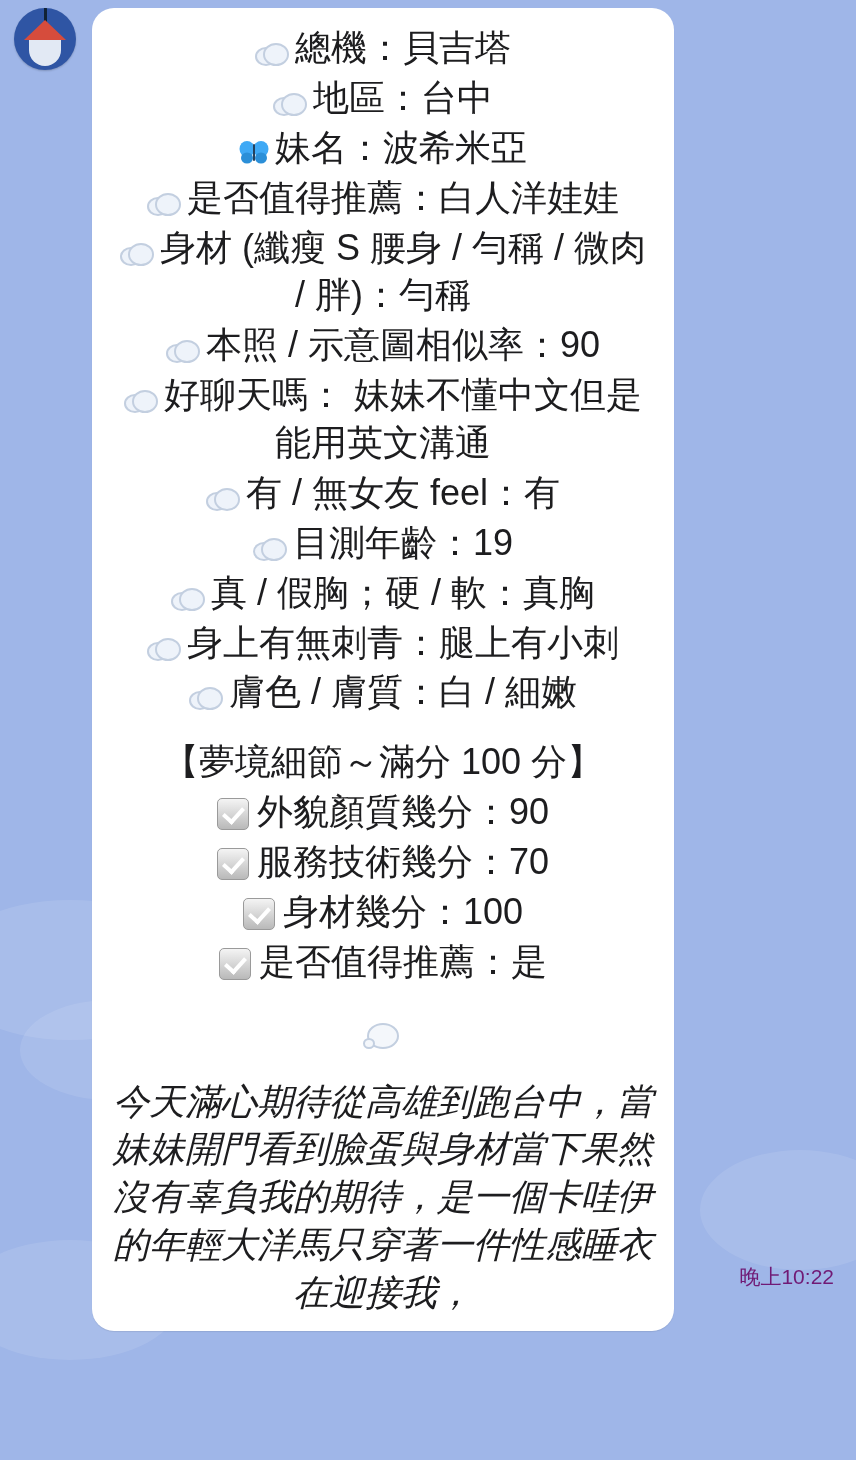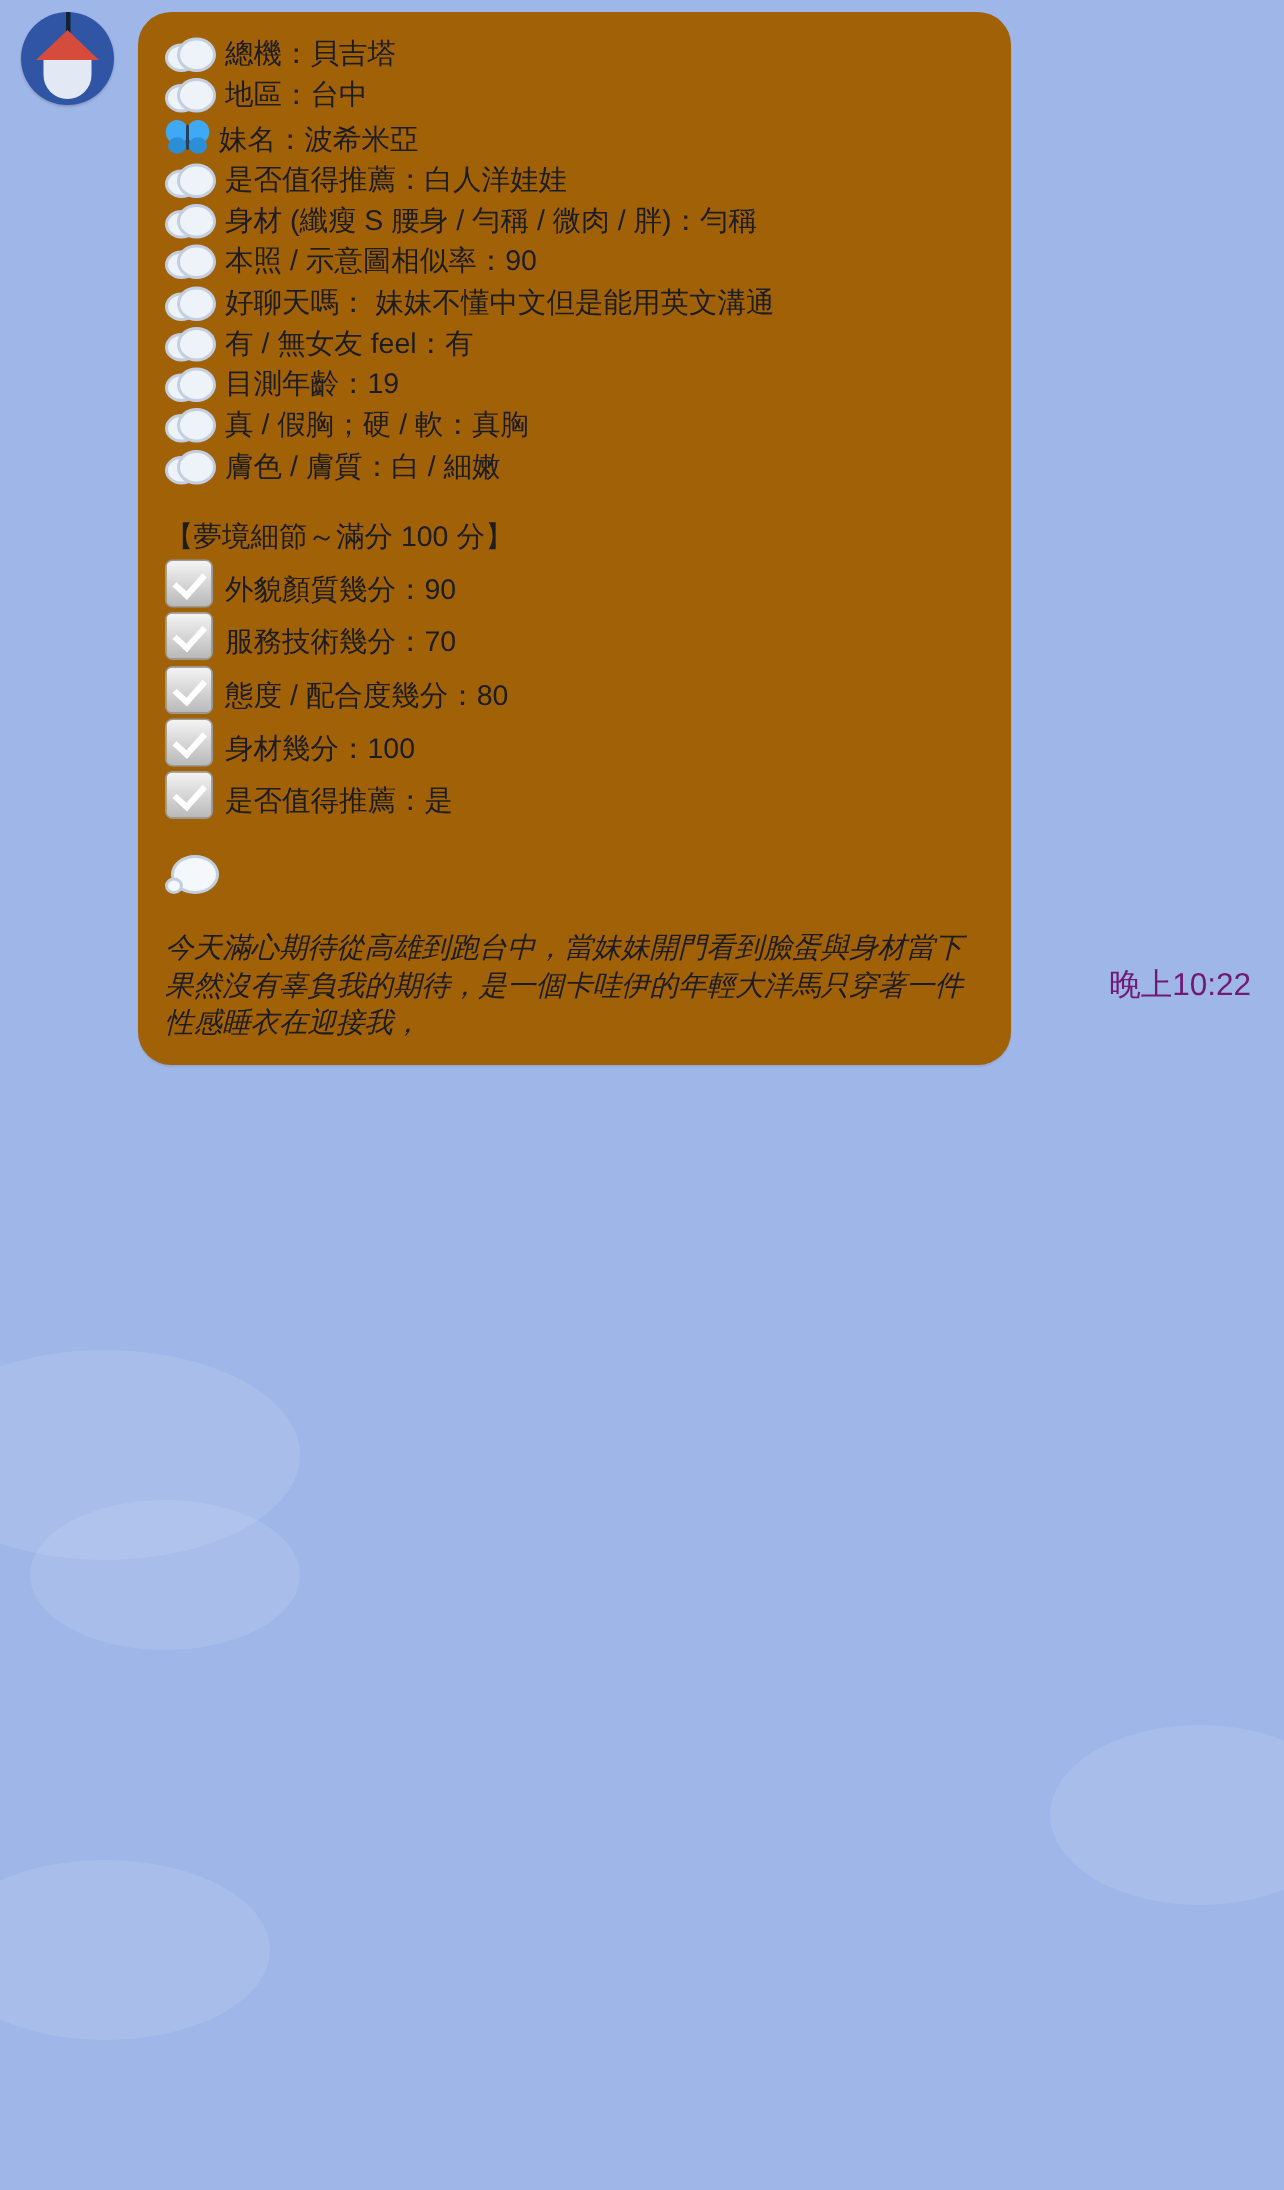--- a/index.html
+++ b/index.html
@@ -72,29 +72,30 @@
     width: 32px;
     height: 26px;
     border-radius: 0 0 18px 18px;
     background: #f2f6fb;
     opacity: 0.92;
   }
 
   .bubble {
     margin-left: 92px;
     margin-right: 10px;
-    background: #a16207;
+    background: #ffffff;
     border-radius: 22px;
     padding: 16px 18px 14px 18px;
     width: 546px;
     box-sizing: content-box;
     box-shadow: 0 1px 1px rgba(0,0,0,0.08);
     color: #1d1d1f;
-    font-size: 19px;
+    font-size: 36px;
     line-height: 1.33;
+    text-align: center;
   }
 
   .line {
     display: block;
     margin: 0 0 2px 0;
     white-space: pre-wrap;
     word-break: break-word;
   }
   
   .cloud-ico {
@@ -219,30 +220,30 @@
               <ellipse cx="22" cy="18" rx="6" ry="5.5" fill="#2b8fd8"></ellipse>
               <rect x="14" y="4" width="2" height="17" rx="1" fill="#24425f"></rect>
             </svg></span><span>妹名：波希米亞</span></span>
       <span class="line"><span class="cloud-ico"></span><span>是否值得推薦：白人洋娃娃</span></span>
       <span class="line"><span class="cloud-ico"></span><span>身材 (纖瘦 S 腰身 / 勻稱 / 微肉 / 胖)：勻稱</span></span>
       <span class="line"><span class="cloud-ico"></span><span>本照 / 示意圖相似率：90</span></span>
       <span class="line"><span class="cloud-ico"></span><span>好聊天嗎： 妹妹不懂中文但是能用英文溝通</span></span>
       <span class="line"><span class="cloud-ico"></span><span>有 / 無女友 feel：有</span></span>
       <span class="line"><span class="cloud-ico"></span><span>目測年齡：19</span></span>
       <span class="line"><span class="cloud-ico"></span><span>真 / 假胸；硬 / 軟：真胸</span></span>
+      <span class="line"><span class="cloud-ico"></span><span>身上有無刺青：腿上有小刺</span></span>
       <span class="line"><span class="cloud-ico"></span><span>膚色 / 膚質：白 / 細嫩</span></span>
     </div>
 
     <div class="spacer"></div>
 
     <div>
       <span class="line">【夢境細節～滿分 100 分】</span>
       <span class="line"><span class="check-ico"></span><span>外貌顏質幾分：90</span></span>
       <span class="line"><span class="check-ico"></span><span>服務技術幾分：70</span></span>
-      <span class="line"><span class="check-ico"></span><span>態度 / 配合度幾分：80</span></span>
       <span class="line"><span class="check-ico"></span><span>身材幾分：100</span></span>
       <span class="line"><span class="check-ico"></span><span>是否值得推薦：是</span></span>
     </div>
 
     <div class="spacer"></div>
 
     <span class="line"><span class="thought-ico"></span></span>
 
     <div class="spacer"></div>
 

